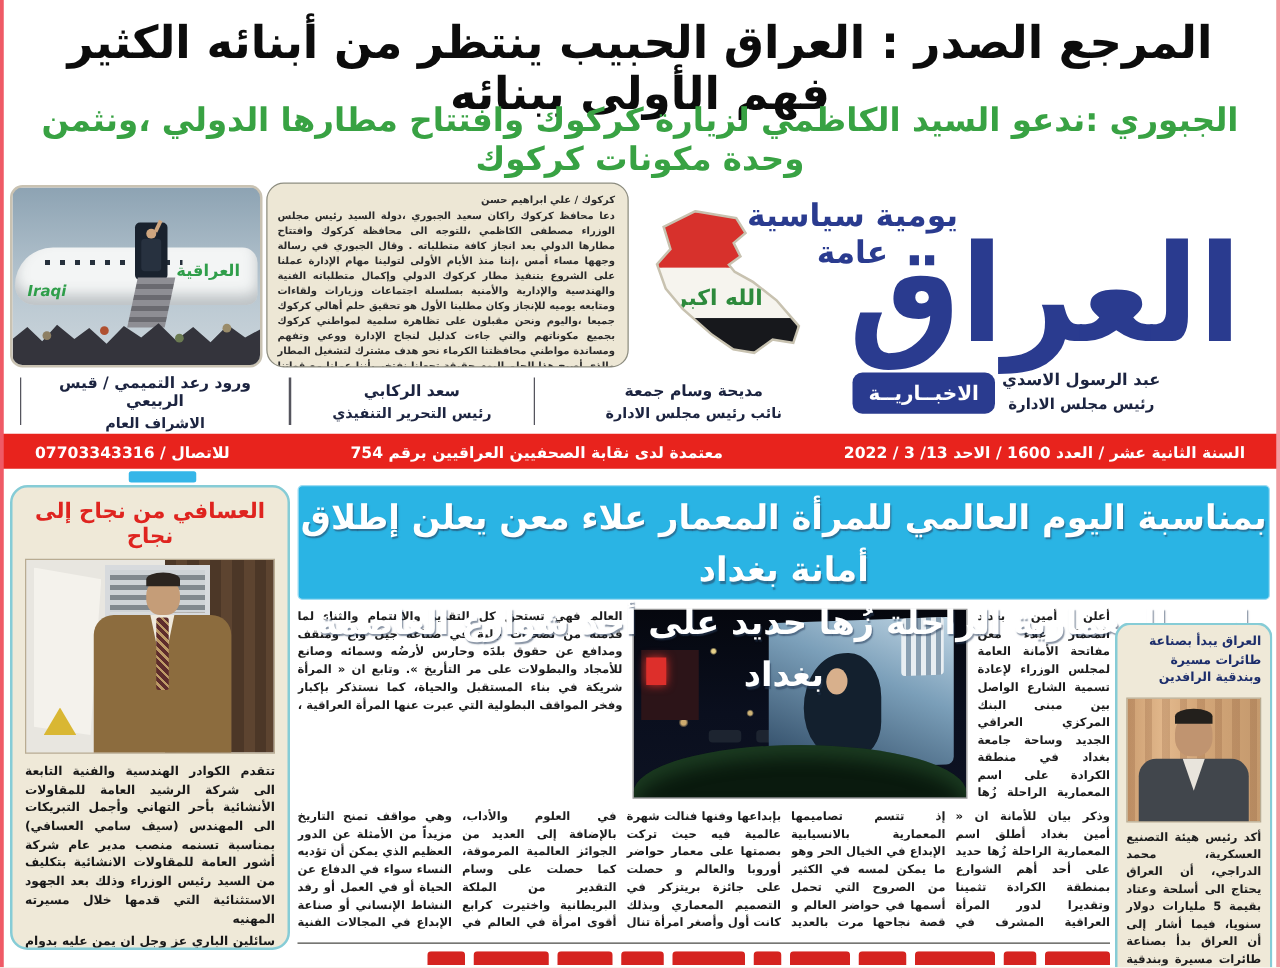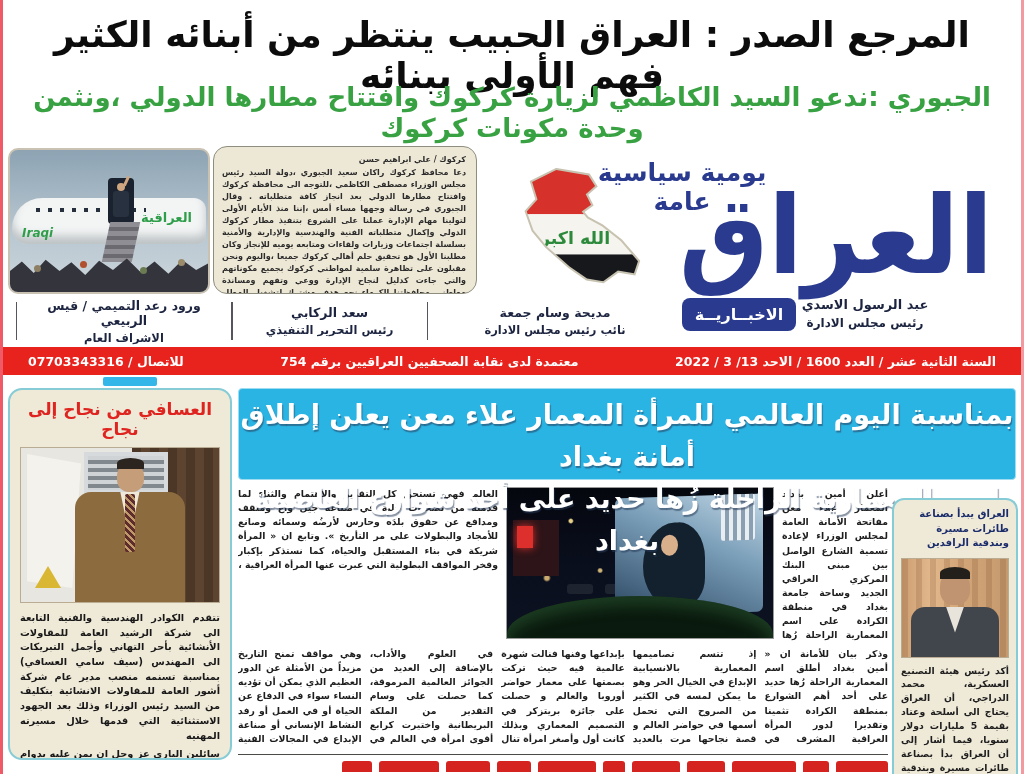--- a/index.html
+++ b/index.html
@@ -30,21 +30,21 @@
   .plane-door { position:absolute; top:28px; left:98px; width:26px; height:46px; background:#19222e; border-radius:4px; }
   .door-man-head { position:absolute; top:5px; left:9px; width:8px; height:8px; border-radius:50%; background:#cfa67f; }
   .door-man-body { position:absolute; top:13px; left:5px; width:16px; height:26px; background:#27313f; border-radius:3px; }
   .door-man-arm { position:absolute; top:-2px; left:17px; width:3px; height:10px; background:#cfa67f; transform:rotate(25deg); }
   .plane-stairs { position:absolute; top:72px; left:96px; width:30px; height:40px;
     background:repeating-linear-gradient(180deg,#8e8e94 0 5px,#6a6a70 5px 9px); transform:skewX(-12deg); }
   .crowd { position:absolute; bottom:0; left:0; right:0; height:38px; background:#34343c;
     clip-path:polygon(0 45%,6% 20%,12% 50%,18% 15%,25% 45%,31% 22%,38% 55%,45% 18%,52% 42%,59% 12%,66% 48%,73% 20%,80% 52%,87% 16%,94% 42%,100% 25%,100% 100%,0 100%); }
   .crowd-dot { position:absolute; border-radius:50%; background:#8d7f63; width:7px; height:7px; }
 
-  .kirkuk-box { position:absolute; top:146px; left:213px; width:264px; height:148px;
+  .kirkuk-box { position:absolute; top:146px; left:213px; width:290px; height:148px;
     border:1.5px solid #8d8d80; border-radius:14px; padding:7px 10px 6px 8px; overflow:hidden;
     font-size:8px; font-weight:bold; color:#2c2c2c; line-height:1.5; text-align:justify; background:#ede7d5; z-index:3; }
   .kirkuk-byline { font-size:8px; margin-bottom:1px; }
 
   .iraq-map { position:absolute; top:166px; left:487px; width:176px; height:134px; z-index:4; }
 
   .tagline { position:absolute; top:158px; left:574px; width:216px; text-align:center;
     color:#2a3b8f; font-weight:bold; font-size:25px; z-index:2; }
   .logo-text { position:absolute; top:186px; right:8px; width:360px; text-align:center;
     color:#2a3b8f; font-weight:bold; font-size:100px; line-height:1; letter-spacing:-3px;

